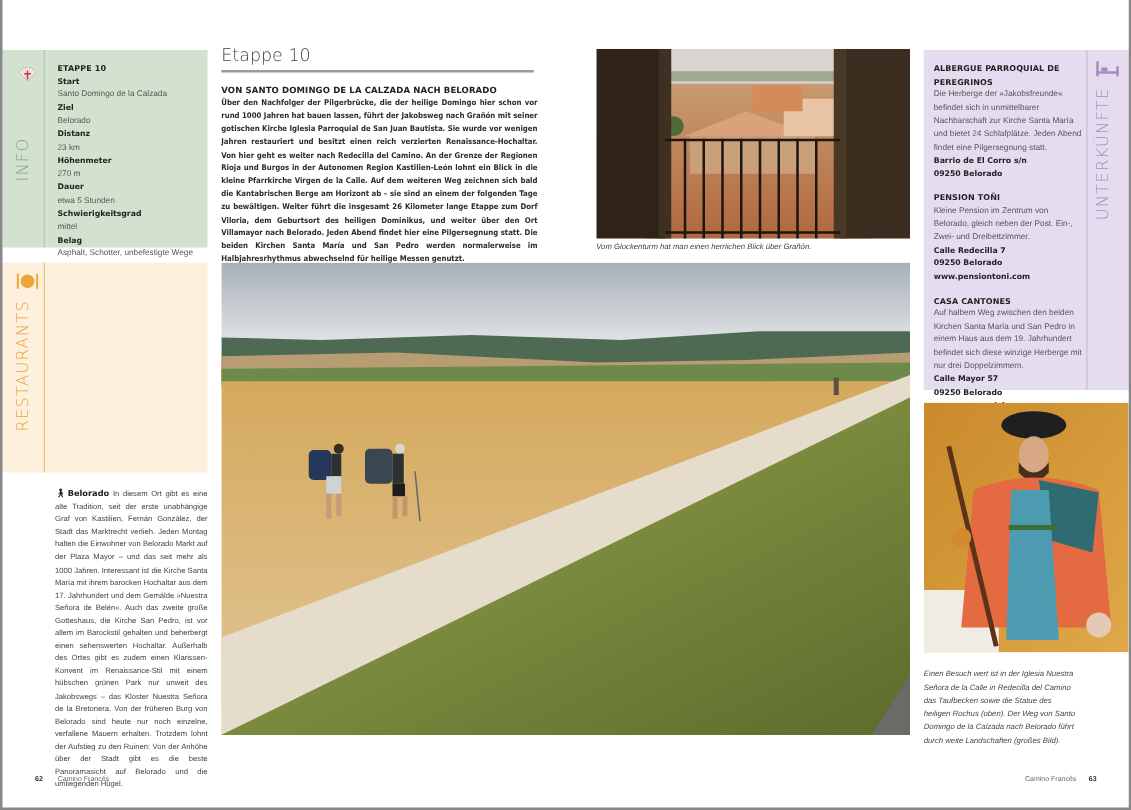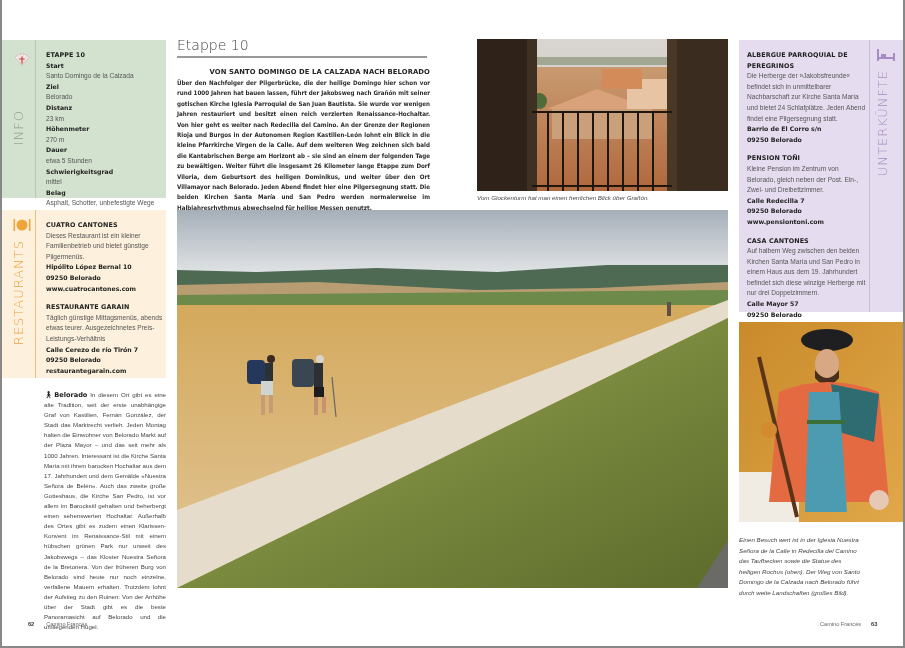--- a/index.html
+++ b/index.html
@@ -33,21 +33,21 @@
   #unter .body { left: 8px; top: 10px; width: 120px; }
 
   .shell-icon { position: absolute; left: 11px; top: 12px; width: 18px; height: 14px; }
   .plate-icon { position: absolute; left: 10px; top: 8px; width: 20px; height: 14px; }
   .bed-icon { position: absolute; left: 137px; top: 8px; width: 20px; height: 14px; }
 
   
   #title { position: absolute; left: 177px; top: 37px; font-family: "DejaVu Sans", sans-serif; font-weight: 300; font-size: 14px; color: #444; }
   #title-rule { position: absolute; left: 177px; top: 56px; width: 250px; height: 1.5px; background: #999; }
   #article { position: absolute; left: 177px; top: 68px; width: 253px; }
-  #article .sub { font-family: "DejaVu Sans", sans-serif; font-weight: bold; font-size: 6.8px; color: #222; letter-spacing: 0.1px; margin-bottom: 2px; text-align: right; }
+  #article .sub { font-family: "DejaVu Sans", sans-serif; font-weight: bold; font-size: 6.8px; color: #222; letter-spacing: 0.1px; margin-bottom: 2px; }
   #article .para { font-family: "DejaVu Sans Condensed", "DejaVu Sans", sans-serif; font-weight: bold; font-size: 6.2px; line-height: 10.4px; color: #2c2c2c; text-align: justify; }
 
   
   #belorado { position: absolute; left: 44px; top: 390px; width: 122px; font-size: 6.1px; line-height: 10.1px; color: #444; text-align: justify; }
   #belorado .lead { font-family: "DejaVu Sans", sans-serif; font-weight: bold; color: #222; font-size: 6.6px; }
 
   
   .photo { position: absolute; overflow: hidden; }
   #photo-tower { left: 477px; top: 39px; width: 251px; height: 152px; }
   #photo-main { left: 177px; top: 210px; width: 551px; height: 378px; }
@@ -112,35 +112,21 @@
 <div class="panel" id="rest">
   <div class="rail">
     <svg class="plate-icon" viewBox="0 0 20 14">
       <circle cx="10" cy="7" r="5.5" fill="#f0a53a"></circle>
       <rect x="1.5" y="1" width="1.6" height="12" fill="#f0a53a"></rect>
       <rect x="16.9" y="1" width="1.6" height="12" fill="#f0a53a"></rect>
     </svg>
     <div class="rail-label">RESTAURANTS</div>
   </div>
   <div class="body">
-    <div>
-      <div class="h">CUATRO CANTONES</div>
-      <div class="t">Dieses Restaurant ist ein kleiner Familienbetrieb und bietet günstige Pilgermenüs.</div>
-      <div class="b">Hipólito López Bernal 10</div>
-      <div class="b">09250 Belorado</div>
-      <div class="b">www.cuatrocantones.com</div>
-    </div>
     <div class="gap"></div>
-    <div>
-      <div class="h">RESTAURANTE GARAIN</div>
-      <div class="t">Täglich günstige Mittagsmenüs, abends etwas teurer. Ausgezeichnetes Preis-Leistungs-Verhältnis</div>
-      <div class="b">Calle Cerezo de río Tirón 7</div>
-      <div class="b">09250 Belorado</div>
-      <div class="b">restaurantegarain.com</div>
-    </div>
   </div>
 </div>
 
 <div id="belorado">
   <span style="font-size:7px;color:#222;">🚶︎</span><span class="lead">Belorado</span><span> In diesem Ort gibt es eine alte Tradition, seit der erste unabhängige Graf von Kastilien, Fernán González, der Stadt das Marktrecht verlieh. Jeden Montag halten die Einwohner von Belorado Markt auf der Plaza Mayor – und das seit mehr als 1000 Jahren. Interessant ist die Kirche Santa María mit ihrem barocken Hochaltar aus dem 17. Jahrhundert und dem Gemälde »Nuestra Señora de Belén«. Auch das zweite große Gotteshaus, die Kirche San Pedro, ist vor allem im Barockstil gehalten und beherbergt einen sehenswerten Hochaltar. Außerhalb des Ortes gibt es zudem einen Klarissen-Konvent im Renaissance-Stil mit einem hübschen grünen Park nur unweit des Jakobswegs – das Kloster Nuestra Señora de la Bretonera. Von der früheren Burg von Belorado sind heute nur noch einzelne, verfallene Mauern erhalten. Trotzdem lohnt der Aufstieg zu den Ruinen: Von der Anhöhe über der Stadt gibt es die beste Panoramasicht auf Belorado und die umliegenden Hügel.</span>
 </div>
 
 <div id="title">Etappe 10</div>
 <div id="title-rule"></div>
 <div id="article">

